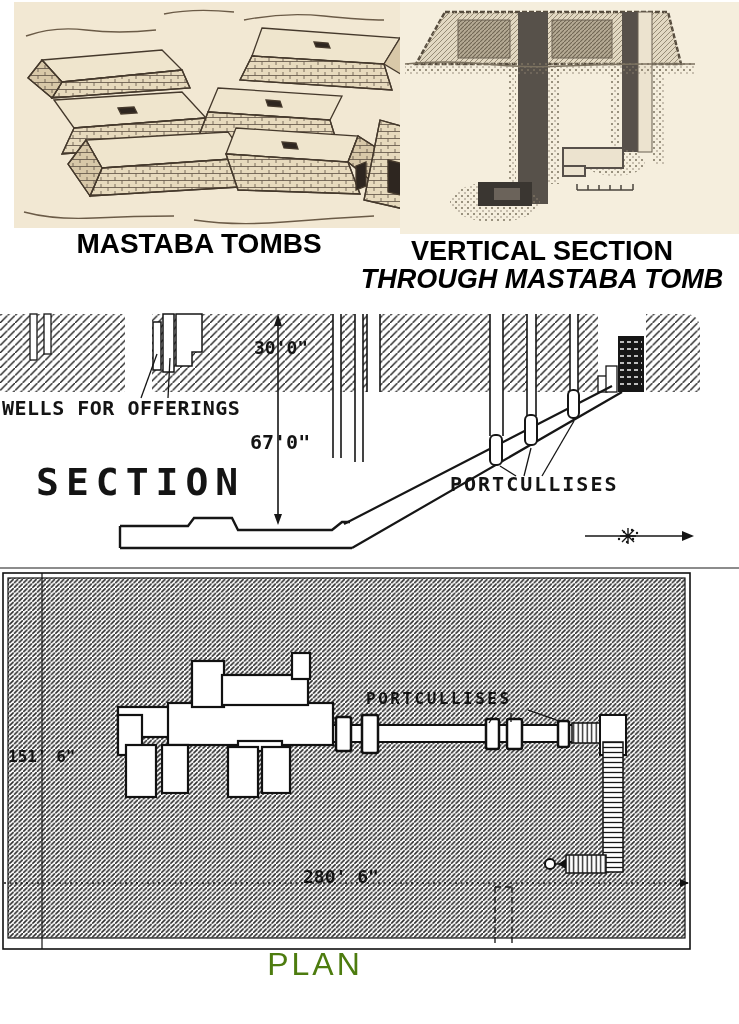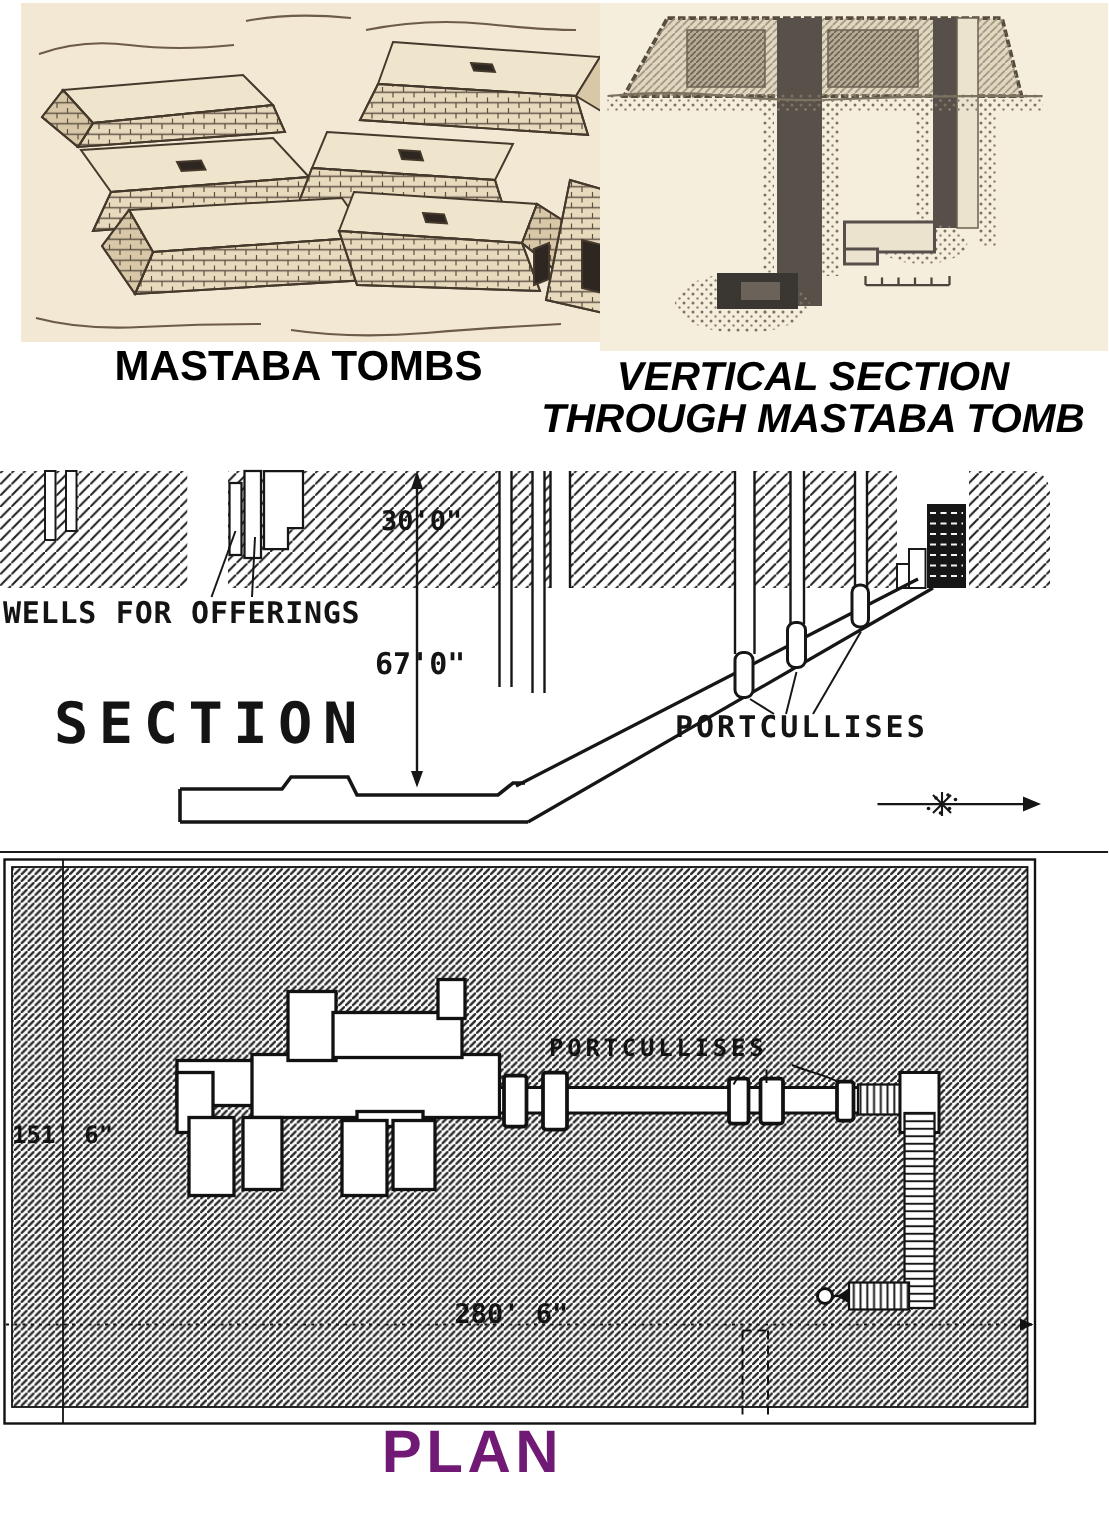--- a/index.html
+++ b/index.html
@@ -126,21 +126,21 @@
       </g>
       <g>
         <rect x="78" y="180" width="54" height="24" fill="#3a3631"></rect>
         <rect x="94" y="186" width="26" height="12" fill="#6b635a"></rect>
       </g>
       <g stroke="#4a443c" stroke-width="1.5">
         <path d="M177,188 H233 M177,188 V182 M188,188 V183 M199,188 V183 M210,188 V183 M221,188 V183 M233,188 V182"></path>
       </g>
     </svg>
   </section>
-  <div class="caption abs" style="left:345px;top:236px;width:394px;font-size:27px;font-style:italic;">VERTICAL SECTION</div>
+  <div class="caption abs" style="left:345px;top:236px;width:394px;font-size:27px;">VERTICAL SECTION</div>
   <div class="caption abs" style="left:345px;top:264px;width:394px;font-size:27px;font-style:italic;">THROUGH MASTABA TOMB</div>
 
   <section class="abs" style="left:0px;top:308px;width:739px;height:260px;">
     <svg width="739" height="260" viewBox="0 0 739 260">
       <defs>
         <pattern id="hsec" width="7.5" height="7.5" patternUnits="userSpaceOnUse">
           <path d="M-1,8.5 L8.5,-1" stroke="#202020" stroke-width="1.4"></path>
         </pattern>
       </defs>
       <g>
@@ -276,15 +276,15 @@
         <path d="M495,148 L489,158"></path>
         <path d="M511,148 L511,157"></path>
         <path d="M528,145 C540,150 552,152 560,157"></path>
       </g>
     </svg>
   </section>
   <div class="hand abs" style="left:366px;top:689px;font-size:16px;letter-spacing:2.5px;">PORTCULLISES</div>
   <div class="hand abs" style="left:303px;top:866px;font-size:18px;">280' 6"</div>
   <div class="hand abs" style="left:8px;top:747px;font-size:16px;">151' 6"</div>
 
-  <div class="caption abs" style="left:145px;top:946px;width:340px;font-size:40px;font-weight:700;letter-spacing:3px;color:#701a75;">PLAN</div>
+  <div class="caption abs" style="left:145px;top:946px;width:340px;font-size:32px;font-weight:400;letter-spacing:3px;color:#4d7c0f;">PLAN</div>
 
 </div>
 
 </body></html>

